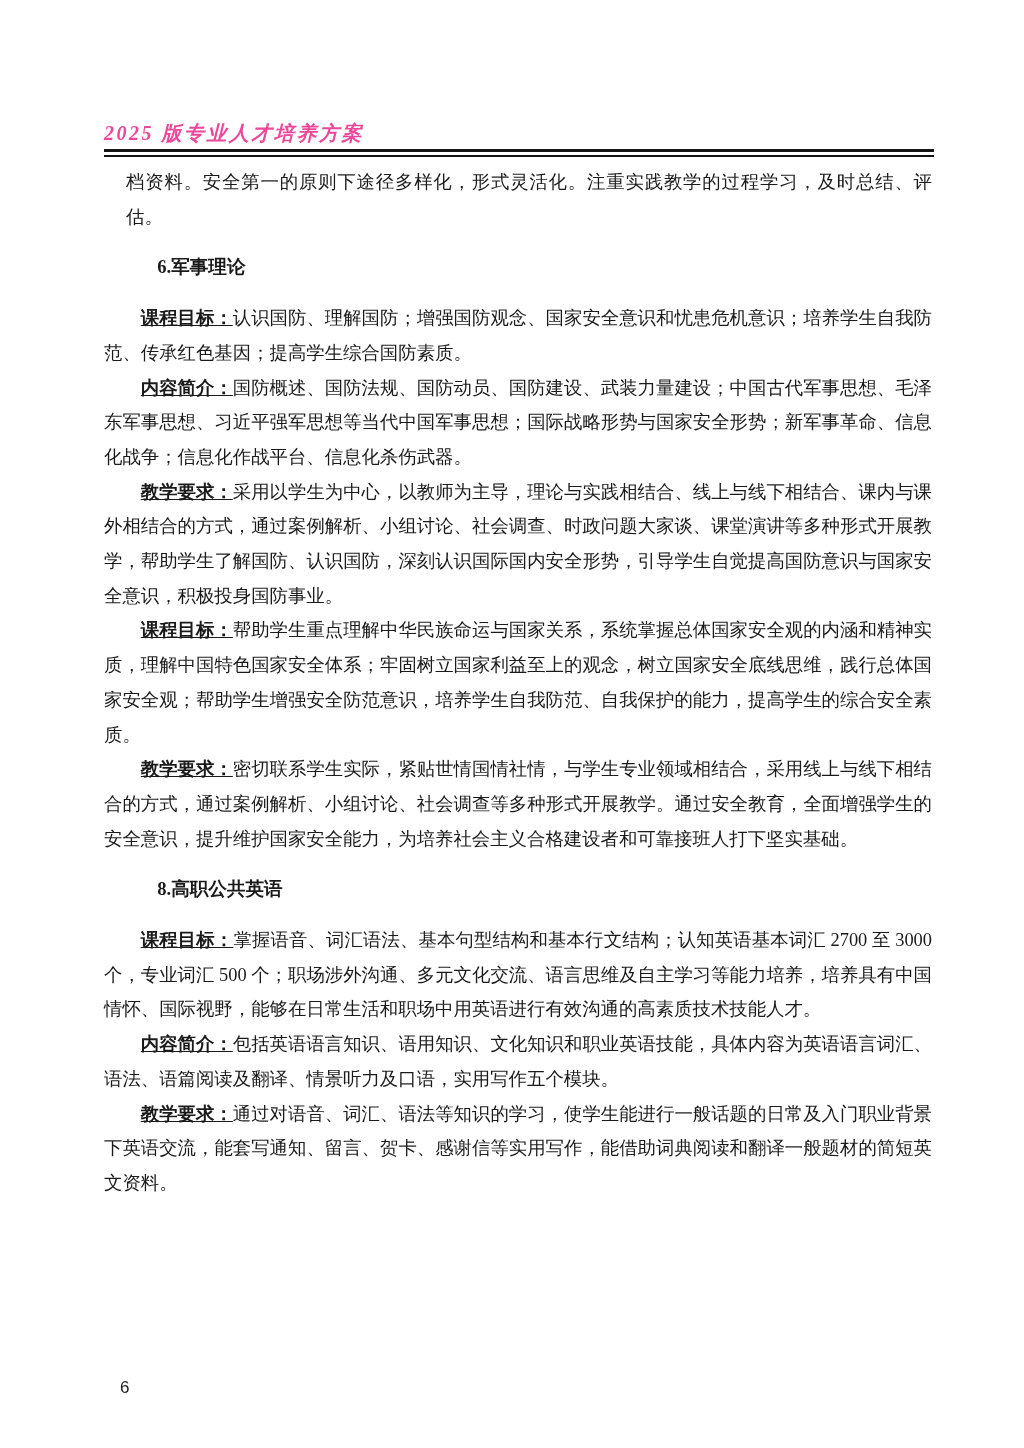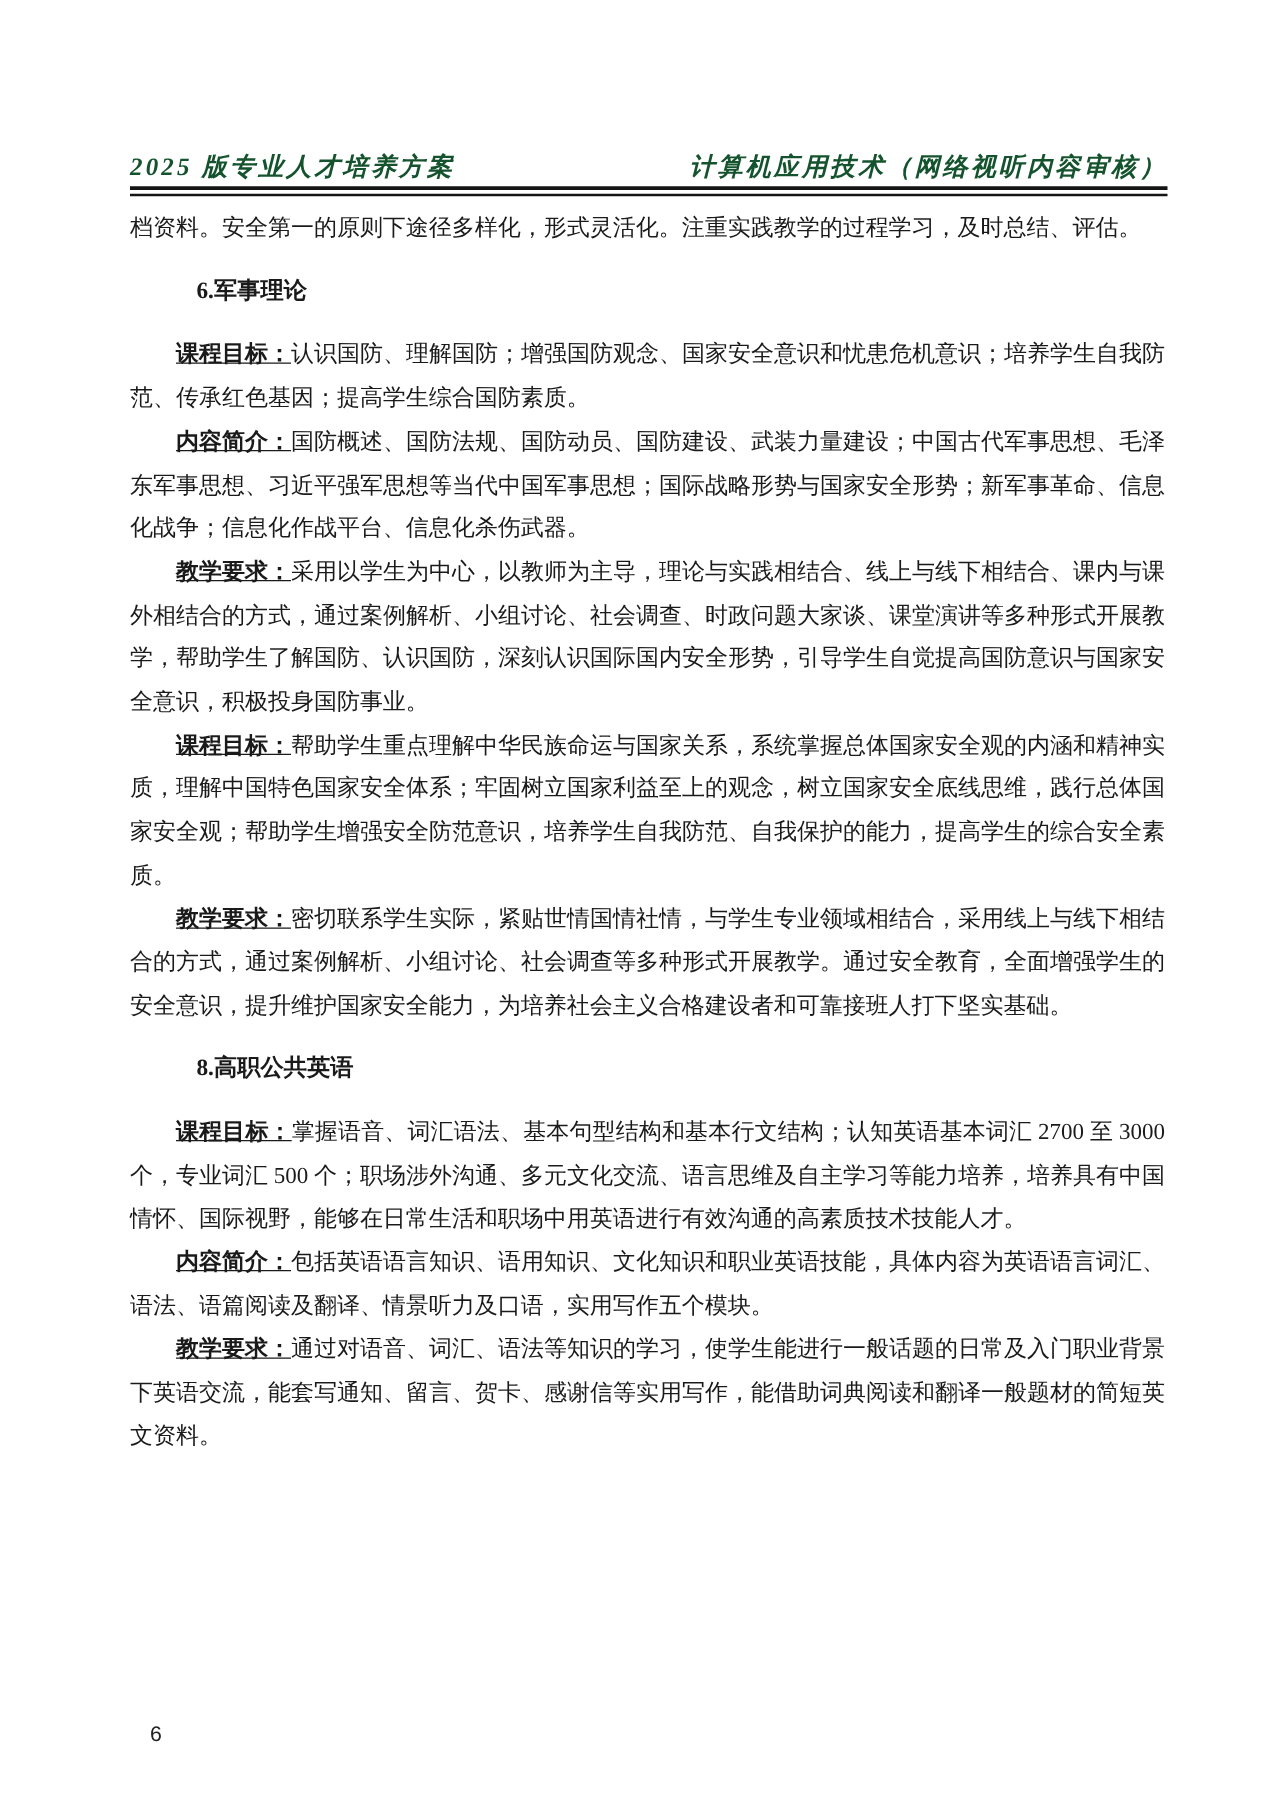--- a/index.html
+++ b/index.html
@@ -22,21 +22,21 @@
     top: 120px;
     left: 104px;
     right: 90px;
     display: flex;
     justify-content: space-between;
     align-items: baseline;
     font-size: 20px;
     font-weight: bold;
     font-style: italic;           
     letter-spacing: 2.5px;
-    color: #14532d;
+    color: #ec4899;
     white-space: nowrap;
   }
   .header-rule {
     position: absolute;
     top: 149px;
     left: 104px;
     right: 90px;
     height: 3px;
     border-top: 3px solid #151515;
     border-bottom: 2px solid #151515;
@@ -51,20 +51,21 @@
     line-height: 34.7px;
     text-align: justify;
     text-justify: inter-ideograph;
   }
   .content p {
     margin: 0;
     text-indent: 2em;
   }
   .content p.continuation {
     text-indent: 0;
+    margin-left: 22px;
   }
   .content .section-heading {
     margin: 16px;
     font-size: 18.6px;
     font-weight: bold;
     line-height: 34.7px;
     text-indent: 2em;
     text-align: left;
   }
   .para-label {
@@ -81,21 +82,20 @@
     color: #222222;
   }
 </style>
 </head>
 <body>
 
 <div class="page">
 
   <div class="header">
     <span>2025 版专业人才培养方案</span>
-    <span>计算机应用技术（网络视听内容审核）</span>
   </div>
   <div class="header-rule"></div>
 
   <div class="content">
 
     <p class="continuation">档资料。安全第一的原则下途径多样化，形式灵活化。注重实践教学的过程学习，及时总结、评估。</p>
 
     <h3 class="section-heading">6.军事理论</h3>
     <p><span class="para-label">课程目标：</span><span>认识国防、理解国防；增强国防观念、国家安全意识和忧患危机意识；培养学生自我防范、传承红色基因；提高学生综合国防素质。</span></p>
     <p><span class="para-label">内容简介：</span><span>国防概述、国防法规、国防动员、国防建设、武装力量建设；中国古代军事思想、毛泽东军事思想、习近平强军思想等当代中国军事思想；国际战略形势与国家安全形势；新军事革命、信息化战争；信息化作战平台、信息化杀伤武器。</span></p>

